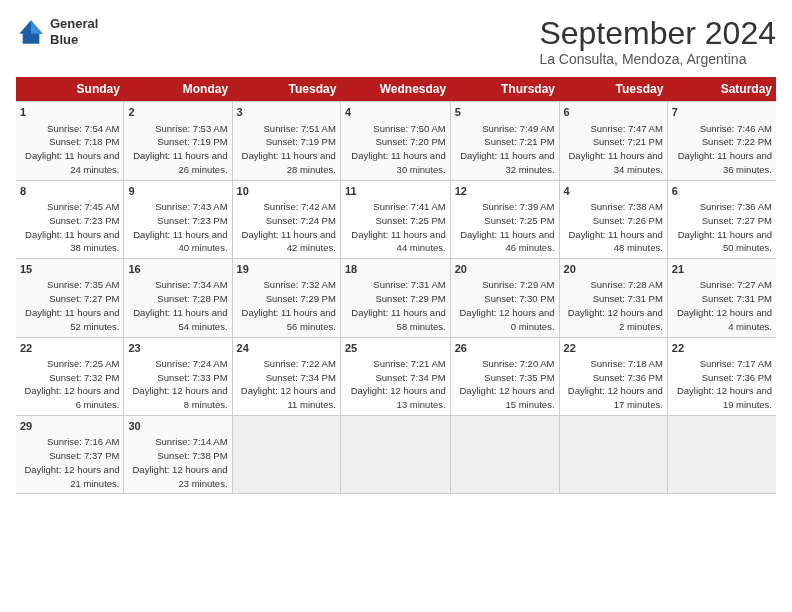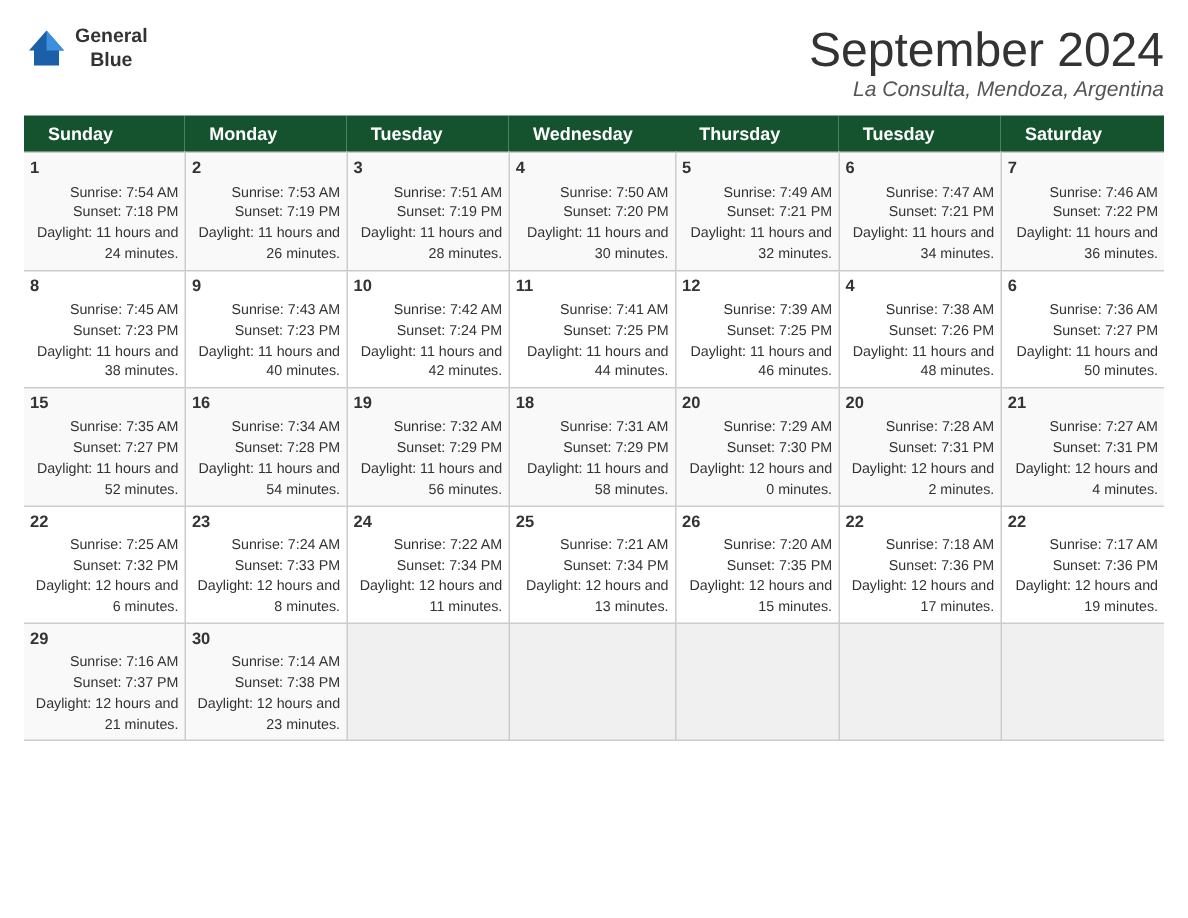--- a/index.html
+++ b/index.html
@@ -17,56 +17,53 @@
     .header {
       display: flex;
       justify-content: space-between;
       align-items: flex-start;
       margin-bottom: 10px;
     }
     .logo {
       display: flex;
       align-items: center;
       gap: 4px;
-      text-align: center;
     }
     .logo-text {
       font-size: 13px;
       font-weight: bold;
       color: #333;
       line-height: 1.2;
     }
     .logo-icon {
       width: 30px;
       height: 30px;
     }
     .title-block {
-      text-align: right;
     }
     .main-title {
       font-size: 32px;
       font-weight: normal;
       color: #333;
       line-height: 1.1;
     }
     .subtitle {
       font-size: 14px;
       color: #555;
-      font-style: italic;
     }
     table {
       width: 100%;
       border-collapse: collapse;
       font-size: 10px;
     }
     thead tr th {
-      background-color: #14532d;
+      background-color: #b91c1c;
       color: #fff;
-      padding: 5px 16px;
-      text-align: left;
+      padding: 5px 4px;
+      text-align: right;
       font-size: 12px;
       font-weight: bold;
     }
     tbody tr td {
       border: 1px solid #ccc;
       vertical-align: top;
       padding: 3px 4px;
       height: 78px;
       width: 113px;
       background: #fff;

